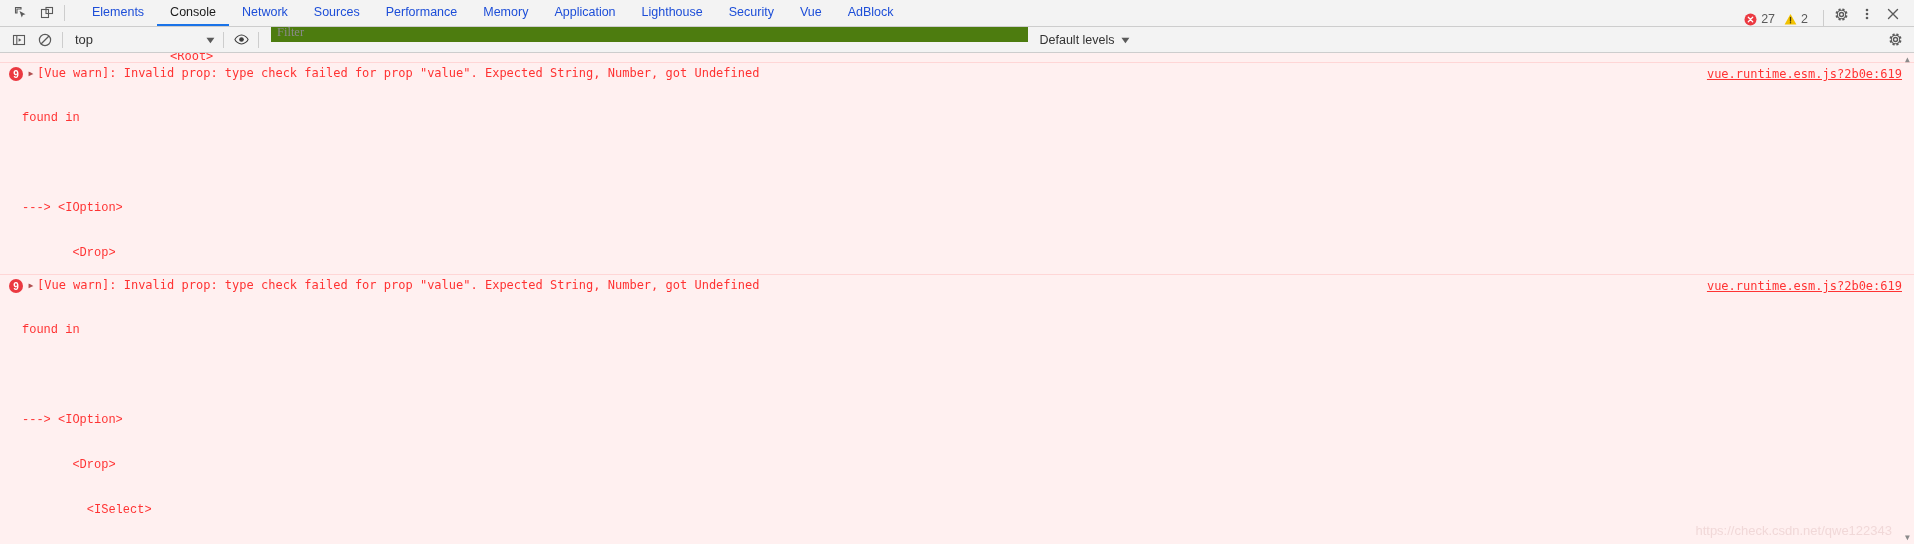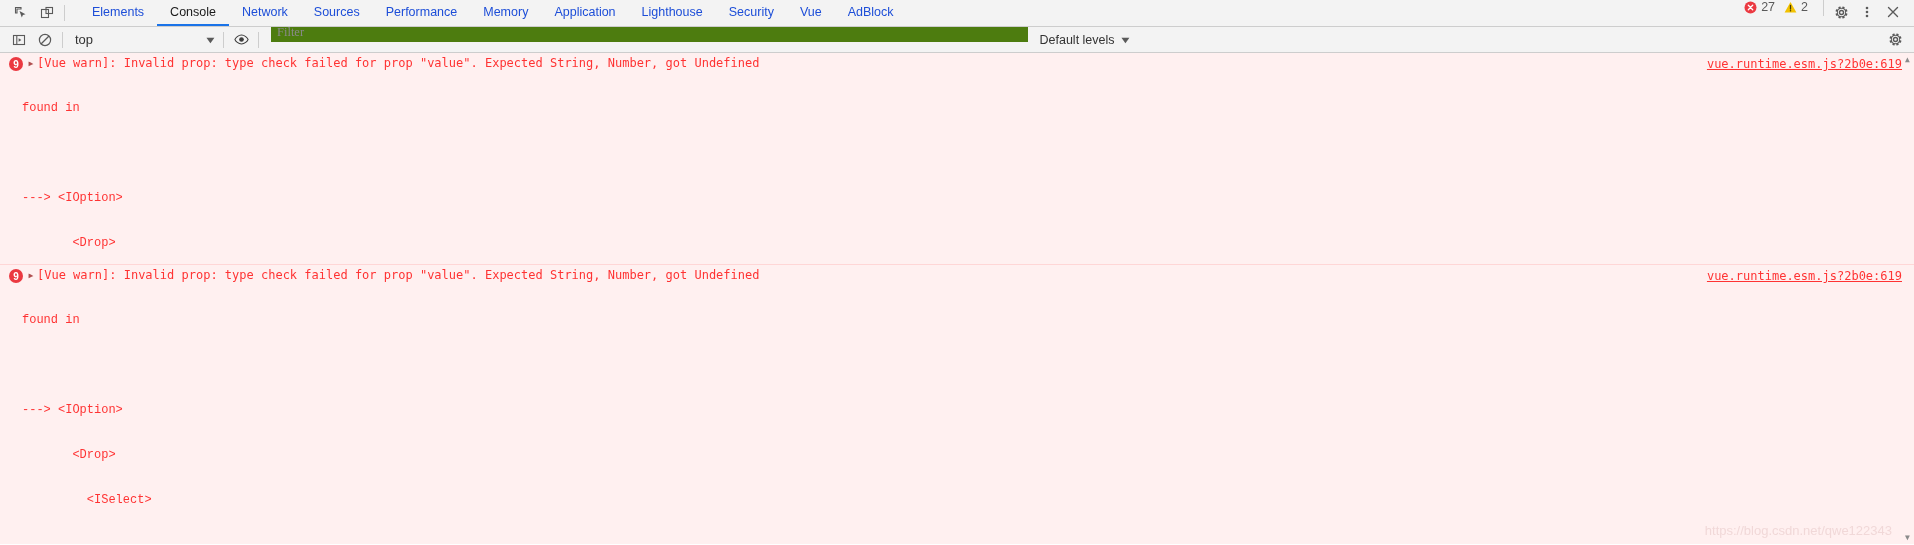--- a/index.html
+++ b/index.html
@@ -65,21 +65,21 @@
     box-sizing: border-box;
     height: 100%;
   }
   .tab.active {
     color: #1a1a1a;
     border-bottom: 2px solid #1a73e8;
   }
   .tabbar-right {
     margin-left: auto;
     display: flex;
-    align-items: flex-start;
+    align-items: flex-end;
     padding-right: 8px;
     height: 100%;
   }
   .count-group {
     display: flex;
     align-items: center;
     cursor: pointer;
     padding: 0 2px;
   }
   .count-item {
@@ -419,20 +419,23 @@
       <svg width="15" height="15" viewBox="0 0 16 16">
         <path fill="#5a5a5a" d="M8 5.1A2.9 2.9 0 1 0 8 10.9 2.9 2.9 0 1 0 8 5.1zm0 4.3A1.4 1.4 0 1 1 8 6.6a1.4 1.4 0 0 1 0 2.8z"></path>
         <path fill="#5a5a5a" d="M14 9.1l-1.2-.3a4.9 4.9 0 0 0 0-1.6L14 6.9a.4.4 0 0 0 .3-.5l-.5-1.6a.4.4 0 0 0-.5-.3l-1.2.4a5 5 0 0 0-1.1-1.1l.4-1.2a.4.4 0 0 0-.3-.5L9.5 1.6a.4.4 0 0 0-.5.3L8.7 3.1a5 5 0 0 0-1.4 0L7 1.9a.4.4 0 0 0-.5-.3l-1.6.5a.4.4 0 0 0-.3.5l.4 1.2a5 5 0 0 0-1.1 1.1l-1.2-.4a.4.4 0 0 0-.5.3l-.5 1.6a.4.4 0 0 0 .3.5l1.2.3a4.9 4.9 0 0 0 0 1.6L2 9.1a.4.4 0 0 0-.3.5l.5 1.6a.4.4 0 0 0 .5.3l1.2-.4a5 5 0 0 0 1.1 1.1l-.4 1.2a.4.4 0 0 0 .3.5l1.6.5a.4.4 0 0 0 .5-.3l.3-1.2a4.9 4.9 0 0 0 1.4 0l.3 1.2a.4.4 0 0 0 .5.3l1.6-.5a.4.4 0 0 0 .3-.5l-.4-1.2a5 5 0 0 0 1.1-1.1l1.2.4a.4.4 0 0 0 .5-.3l.5-1.6a.4.4 0 0 0-.3-.5zM8 11.9A3.9 3.9 0 1 1 8 4.1a3.9 3.9 0 0 1 0 7.8z"></path>
       </svg>
     </div>
   </div>
 </div>
 
 <div class="console-body">
 
+  <div class="msg" style="padding-top:0;padding-bottom:0;height:14px;">
+    <div class="clipped-line">&lt;Root&gt;</div>
+  </div>
 
   <div class="msg" style="height:212px;">
     <div class="msg-header">
       <div class="err-badge">9</div>
       <div class="disclosure">▶</div>
       <div class="msg-text">[Vue warn]: Invalid prop: type check failed for prop "value". Expected String, Number, got Undefined</div>
     </div>
     <div class="src-link">vue.runtime.esm.js?2b0e:619</div>
     <div class="stack">
       <div class="stack-line">found in</div>
@@ -463,19 +466,19 @@
       <div class="stack-line">---&gt; &lt;IOption&gt;</div>
       <div class="stack-line">       &lt;Drop&gt;</div>
       <div class="stack-line">         &lt;ISelect&gt;</div>
       
       
       
       
     </div>
   </div>
 
-  <div class="watermark">https://blog.csdn.net/qwe122343</div>
+  <div class="watermark">https://check.csdn.net/qwe122343</div>
 
   <div class="v-scroll">
     <div class="arrow-up">▲</div>
     <div class="arrow-down">▼</div>
   </div>
 </div>
 
 </body></html>

